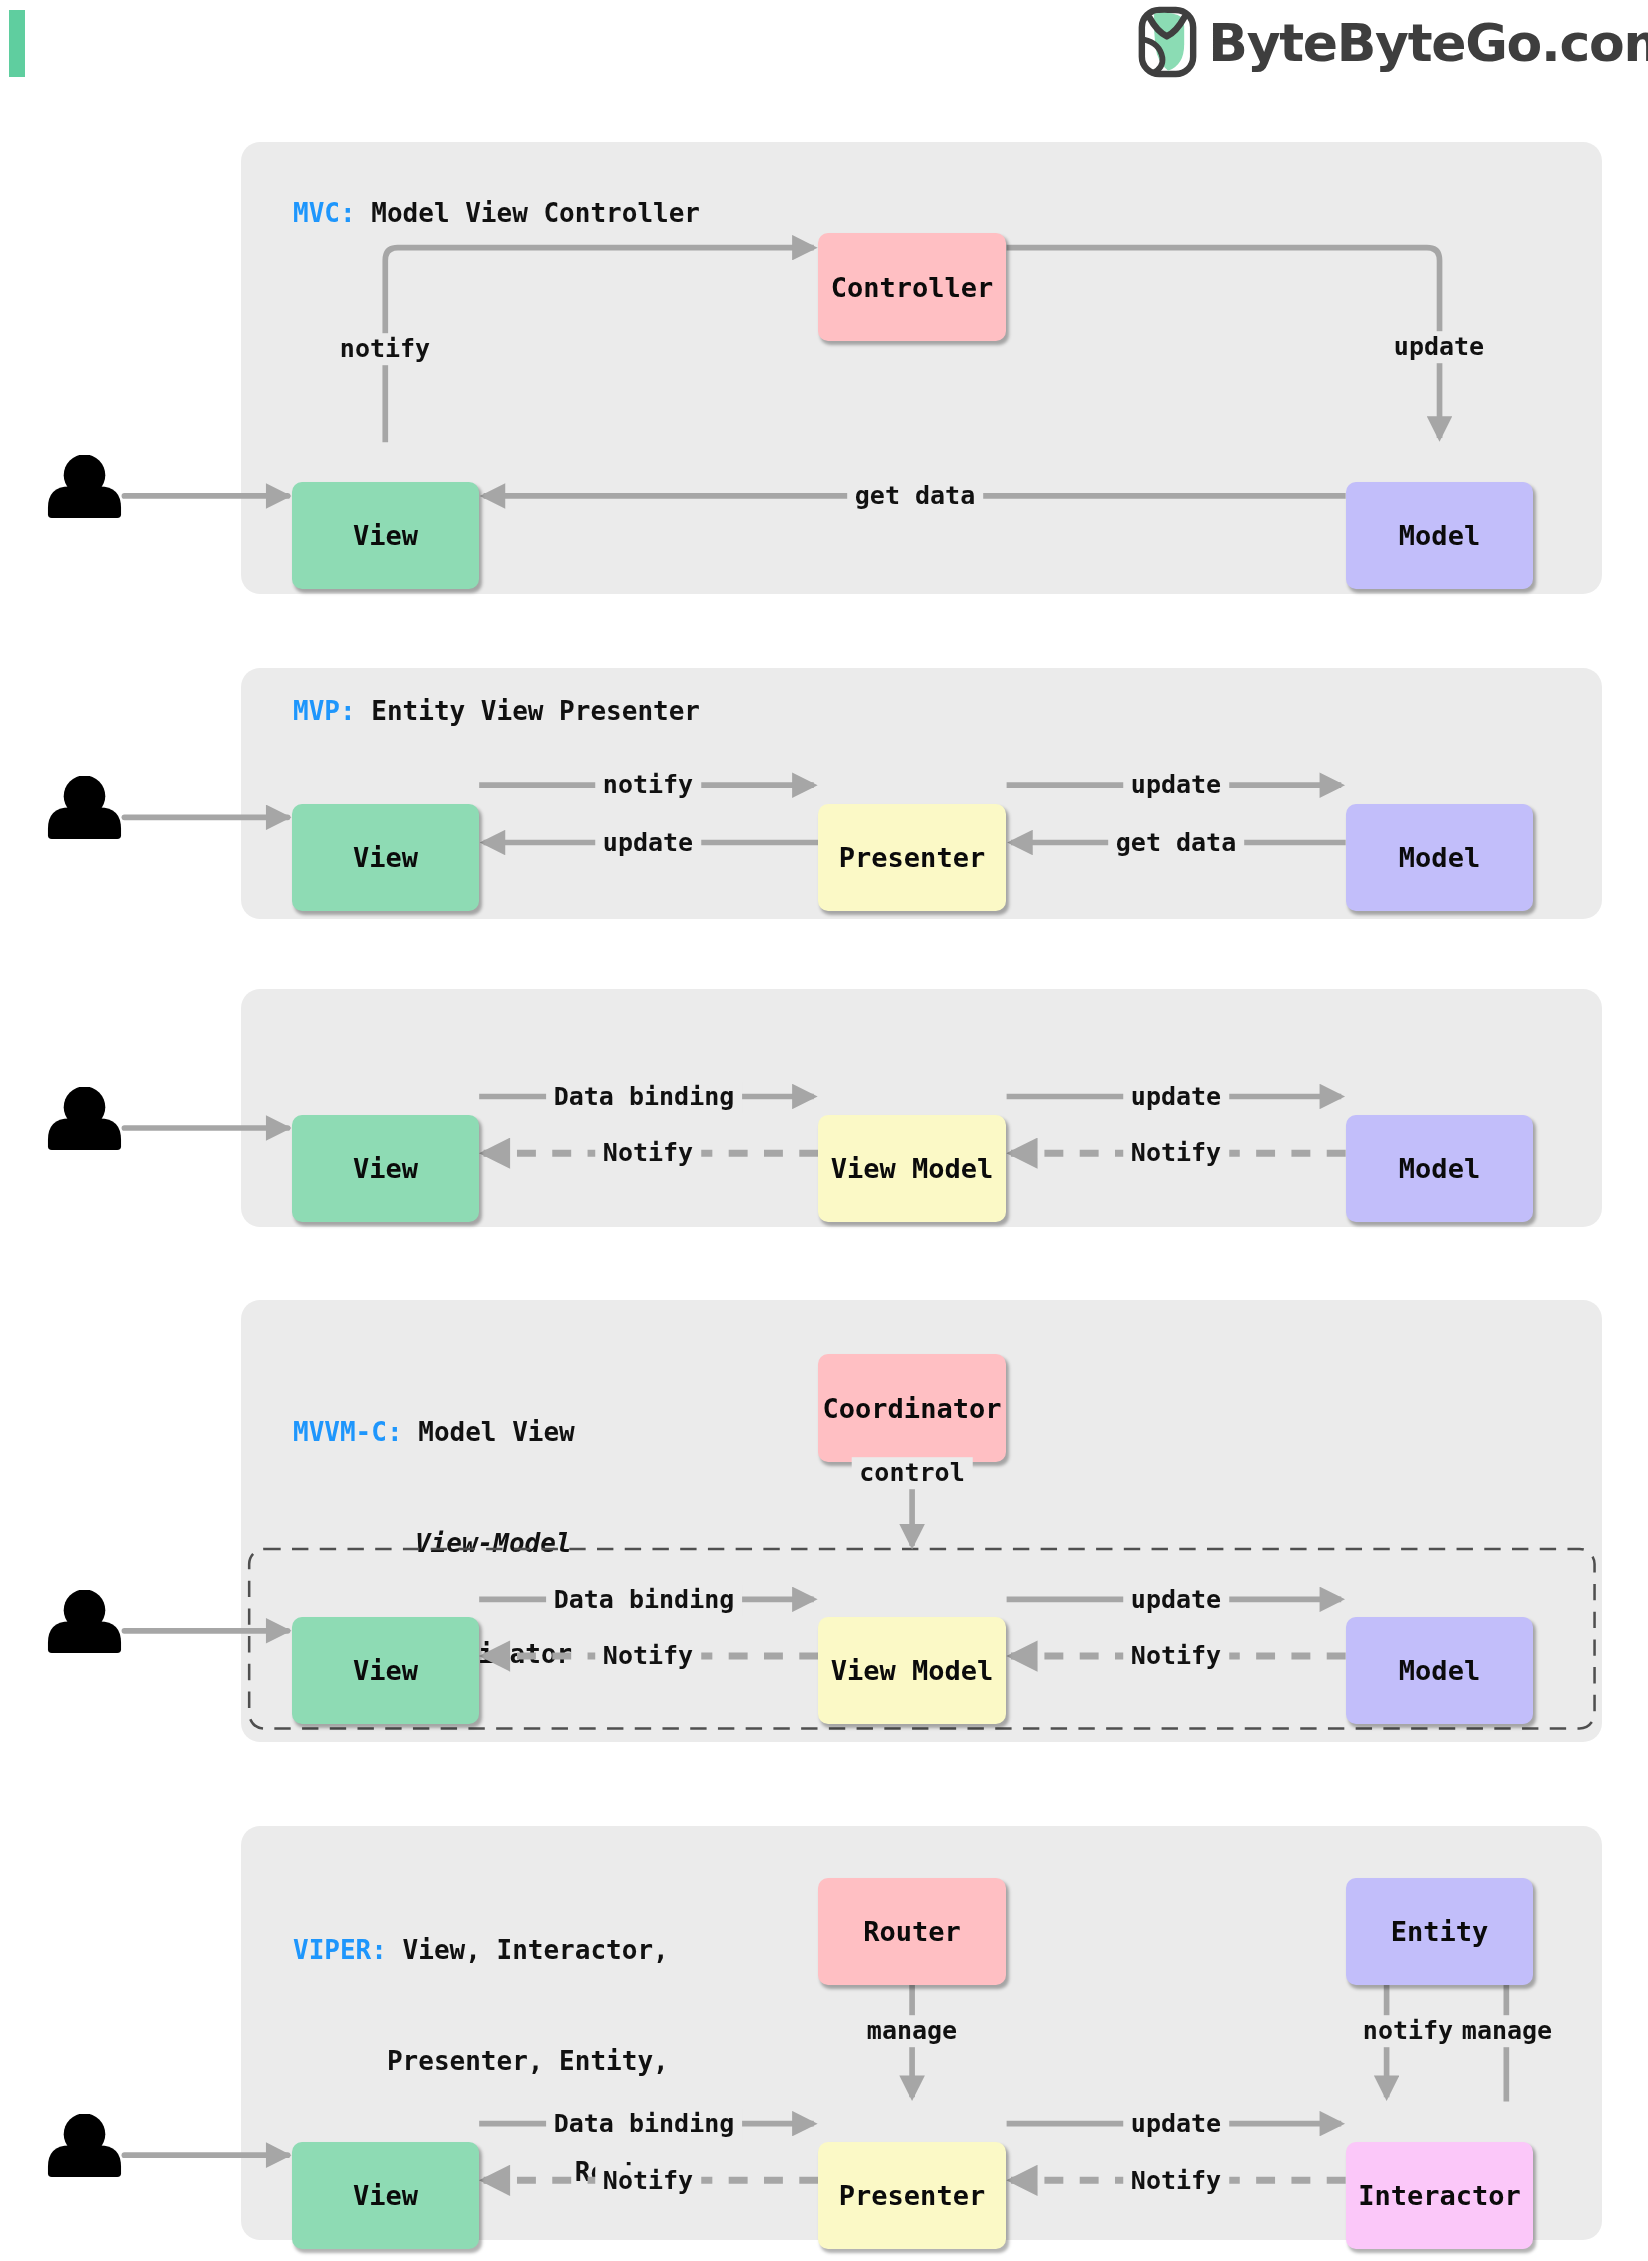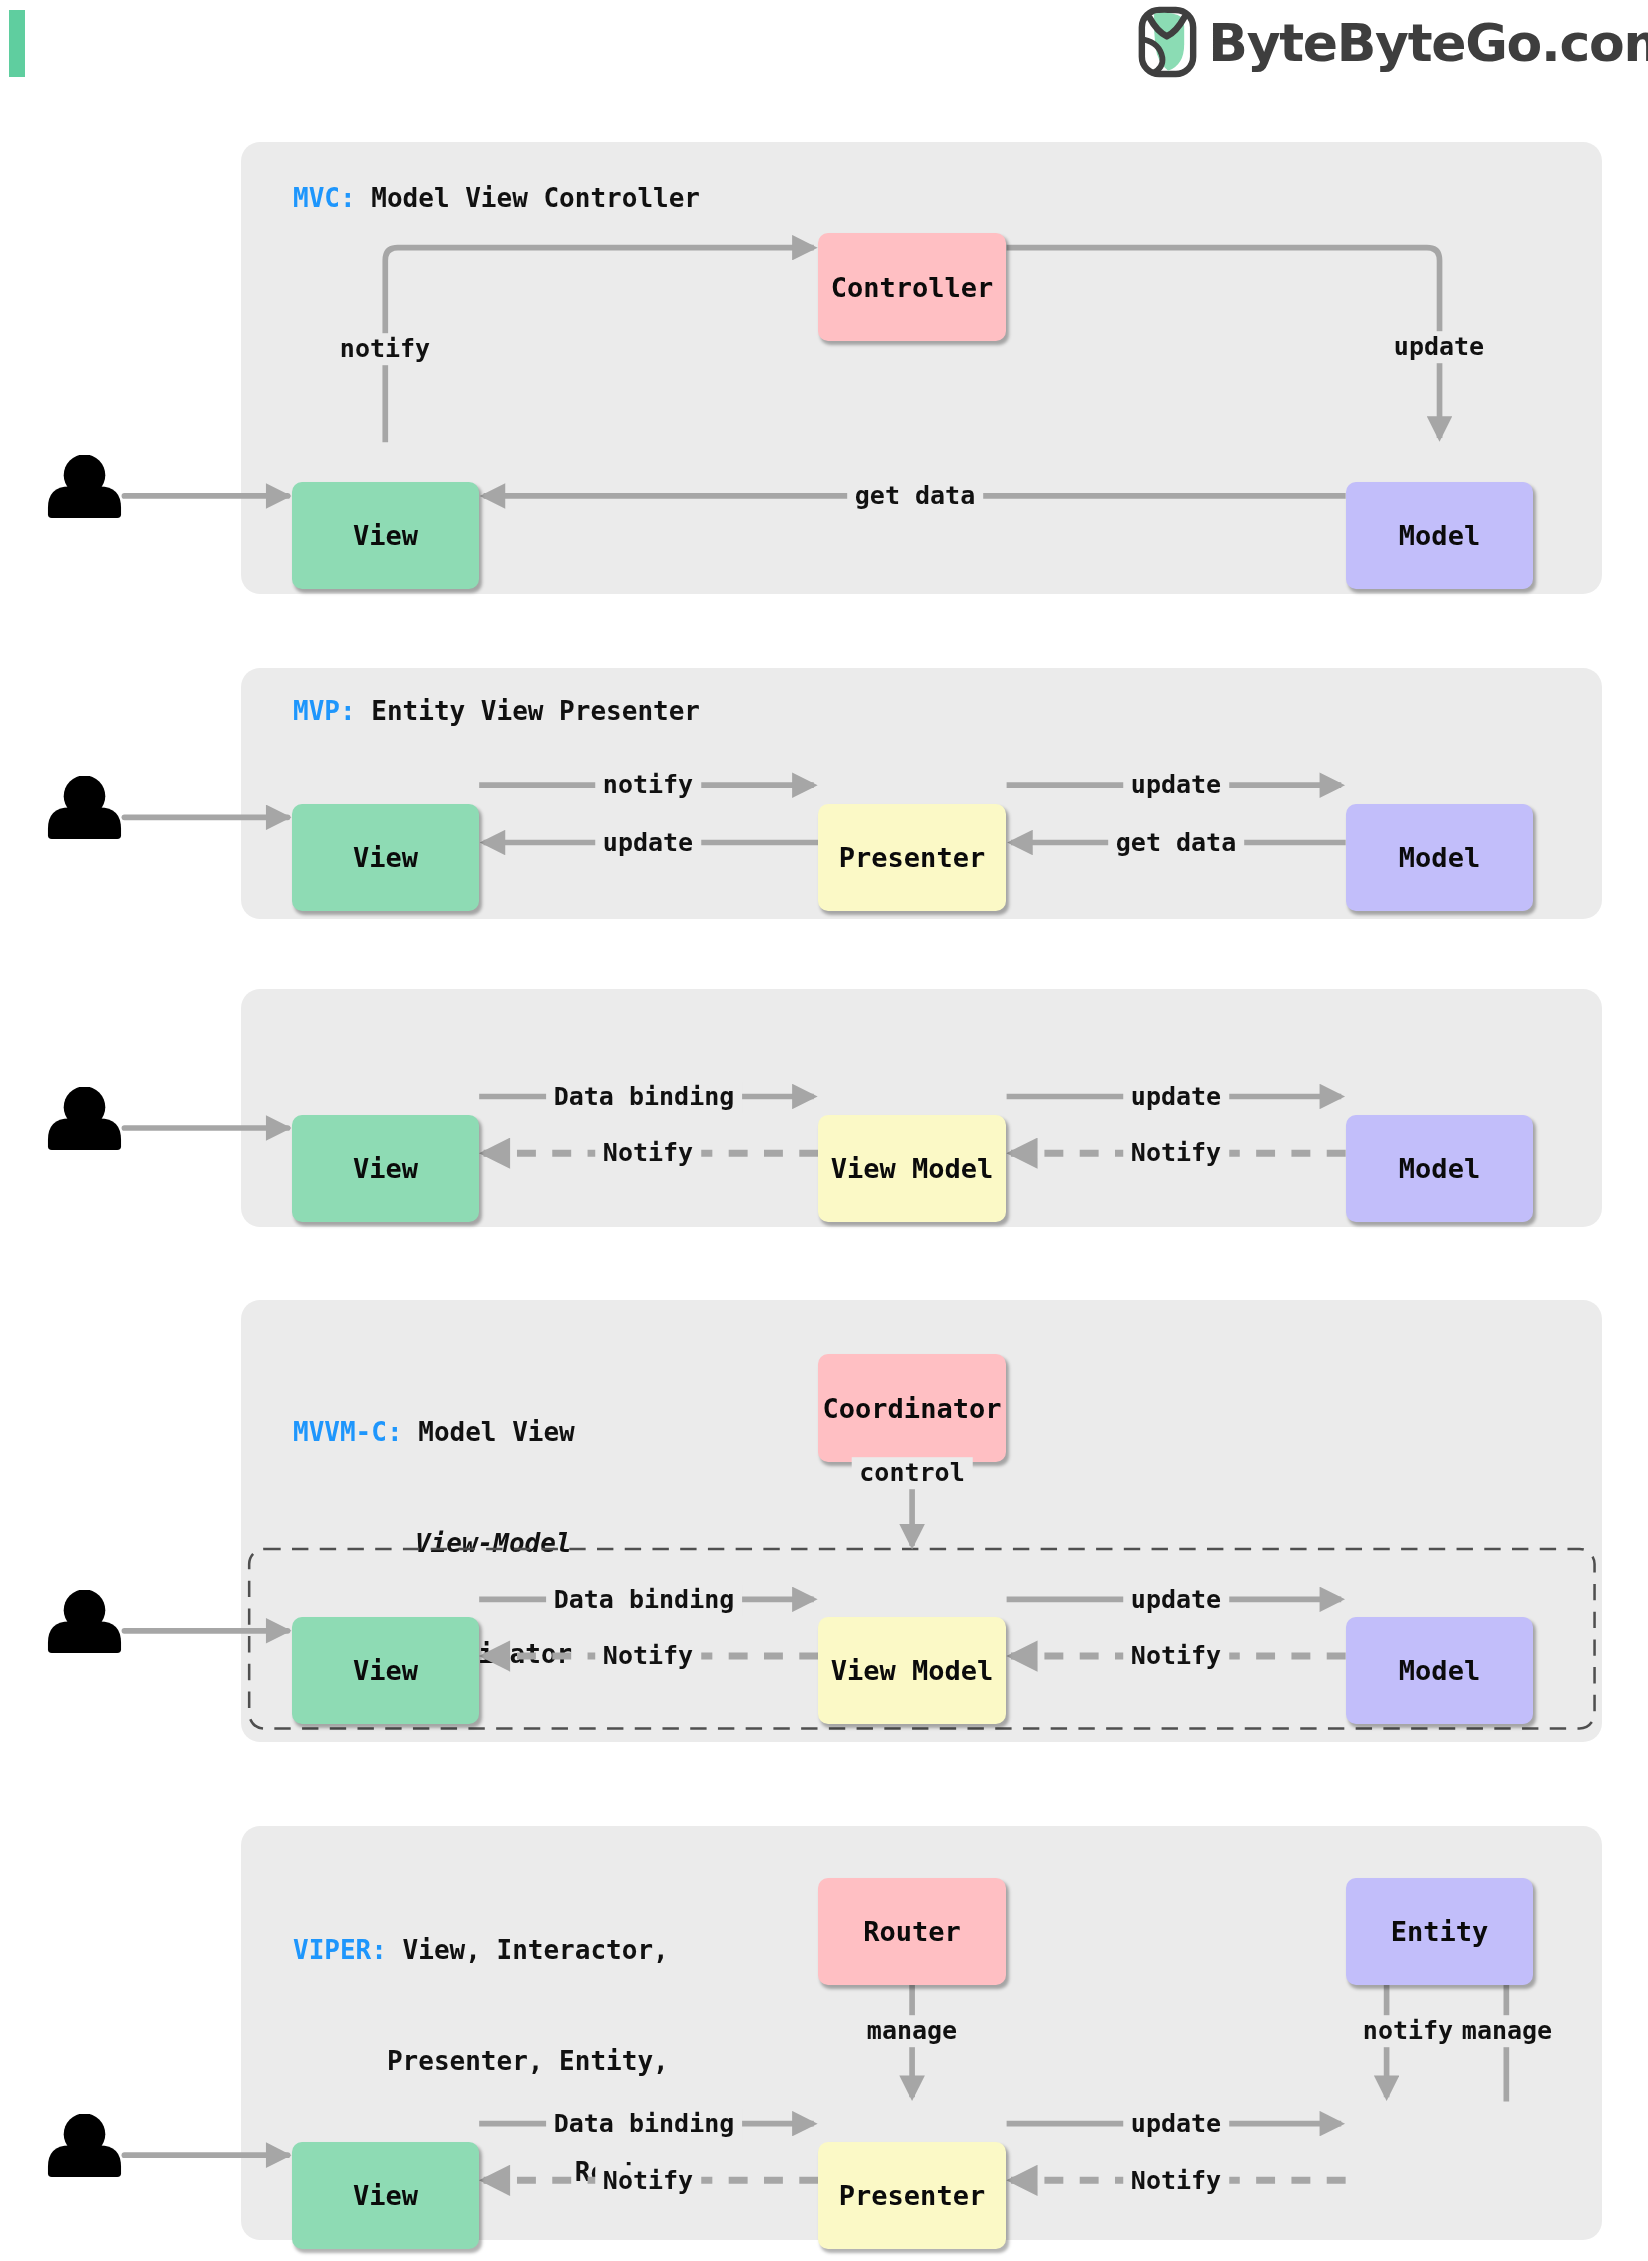--- a/index.html
+++ b/index.html
@@ -71,21 +71,21 @@
     </span>
     <span class="logo-text">ByteByteGo.com</span>
   </div>
 
   <div class="panel panel-mvc"></div>
   <div class="panel panel-mvp"></div>
   <div class="panel panel-mvvm"></div>
   <div class="panel panel-mvvmc"></div>
   <div class="panel panel-viper"></div>
 
-  <div class="tag-block" style="left:293px;top:180px;"><span class="tag">MVC:</span><span> Model View Controller</span></div>
+  <div class="tag-block" style="left:293px;top:195px;"><span class="tag">MVC:</span><span> Model View Controller</span></div>
 
   <div class="tag-block" style="left:293px;top:693px;"><span class="tag">MVP:</span><span> Entity View Presenter</span></div>
 
 
   <div class="tag-block" style="left:293px;top:1340px;">
     <div><span class="tag">MVVM-C:</span><span> Model View</span></div>
     <div class="indent-8">View-Model</div>
     <div class="indent-7">Coordinator</div>
   </div>
 
@@ -182,20 +182,21 @@
 
   <div class="box pink" style="left:818px;top:1314px;width:188px;height:108px;">Coordinator</div>
   <div class="box green" style="left:292px;top:1577px;">View</div>
   <div class="box yellow" style="left:818px;top:1577px;width:188px;">View Model</div>
   <div class="box purple" style="left:1346px;top:1577px;">Model</div>
 
   <div class="box pink" style="left:818px;top:1838px;width:188px;">Router</div>
   <div class="box purple" style="left:1346px;top:1838px;">Entity</div>
   <div class="box green" style="left:292px;top:2102px;">View</div>
   <div class="box yellow" style="left:818px;top:2102px;width:188px;">Presenter</div>
+  <div class="box magenta" style="left:1346px;top:2102px;">Interactor</div>
 
   <div class="edge-label" style="left:385px;top:349px;">notify</div>
   <div class="edge-label" style="left:1439px;top:347px;">update</div>
   <div class="edge-label" style="left:915px;top:496px;">get data</div>
 
   <div class="edge-label" style="left:648px;top:785px;">notify</div>
   <div class="edge-label" style="left:1176px;top:785px;">update</div>
   <div class="edge-label" style="left:648px;top:843px;">update</div>
   <div class="edge-label" style="left:1176px;top:843px;">get data</div>
 

